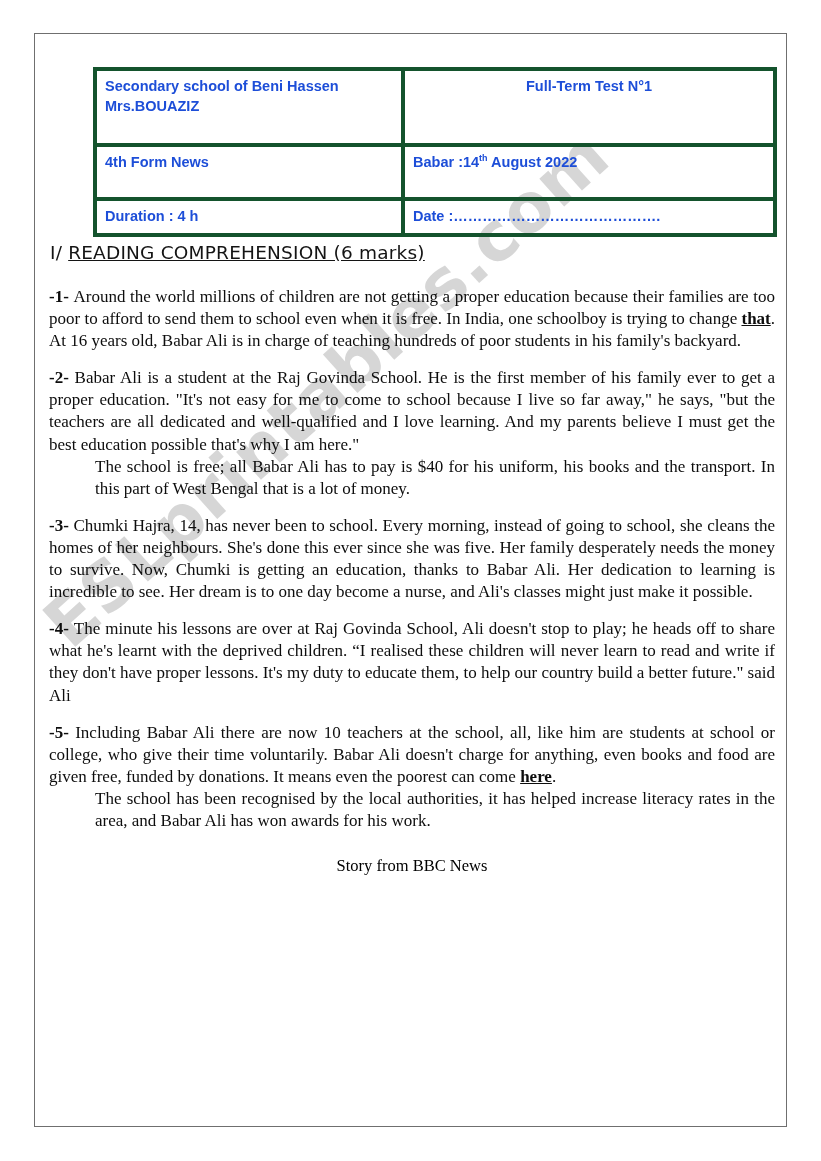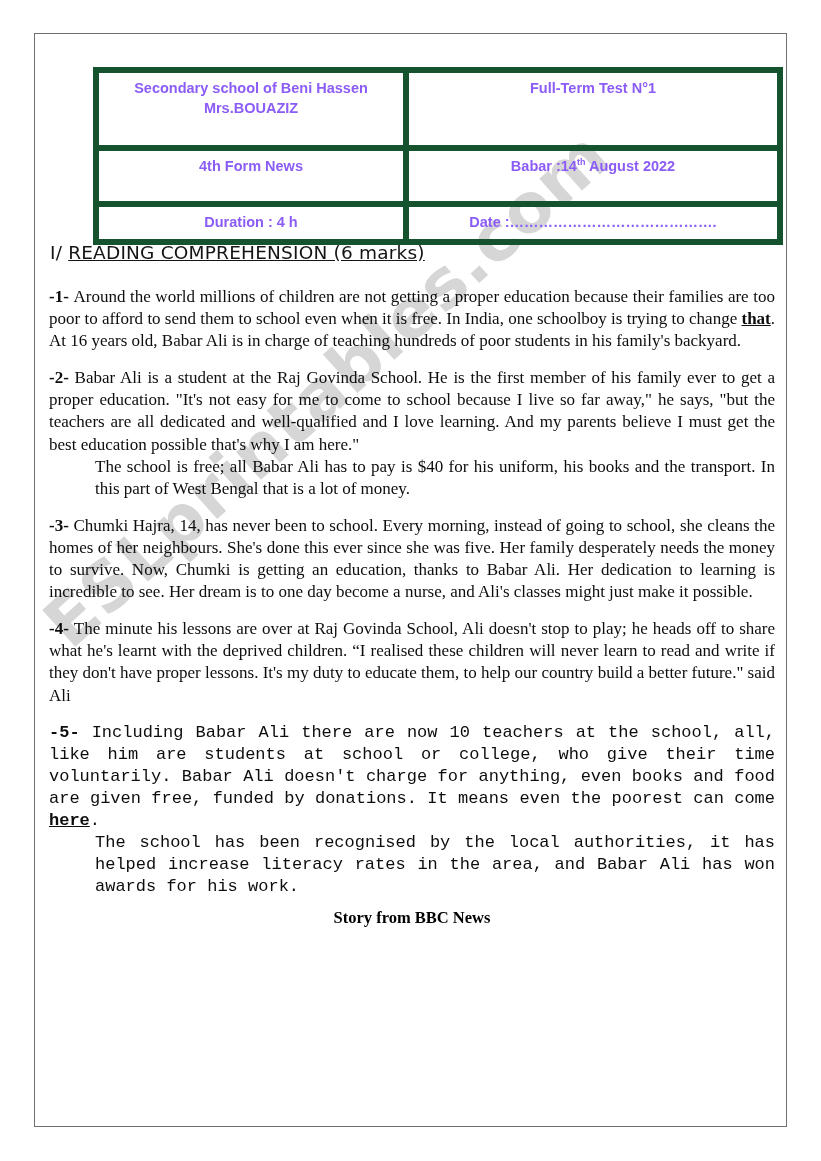--- a/index.html
+++ b/index.html
@@ -67,28 +67,27 @@
   #info-table {
     position: absolute;
     left: 58px;
     top: 33px;
     width: 640px;
     border-collapse: collapse;
     table-layout: fixed;
     font-family: "Liberation Sans", sans-serif;
   }
   #info-table td {
-    border: 6px solid #14532d;
+    border: 4px solid #14532d;
     padding: 6px 8px 4px 8px;
     vertical-align: top;
     font-weight: 700;
     font-size: 14.5px;
     line-height: 1.35;
-    color: #8b5cf6;
-    text-align: center;
+    color: #1d4ed8;
   }
   #info-table td.col-left  { width: 288px; }
   #info-table td.col-right { width: 352px; margin-left: 6px; }
   #info-table tr.row-school td { height: 62px; }
   #info-table tr.row-form   td { height: 40px; }
   #info-table tr.row-duration td { height: 22px; }
 
   .test-title {
     text-align: center;
     font-size: 16.5px;
@@ -121,38 +120,38 @@
     font-size: 17px;
     line-height: 1.30;
     text-align: justify;
     color: #0d0d0d;
   }
   #passage .para {
     margin: 0 0 15px 0;
     text-align: justify;
     text-justify: inter-word;
   }
-  #passage .para:last-of-type { margin-bottom: 0; font-family: Liberation Mono, monospace; }
+  #passage .para:last-of-type { margin-bottom: 0; }
   #passage .pnum { font-weight: 700; }
   #passage .bu { font-weight: 700; text-decoration: underline; }
   #passage .sub-line {
     display: block;
     text-align: justify;
     margin-left: 46px;
   }
 
   
   #attribution {
     position: absolute;
     left: 14px;
-    top: 873px;
+    top: 821px;
     width: 726px;
     text-align: center;
     font-family: "Liberation Serif", serif;
-    font-weight: 700;
+    font-weight: 400;
     font-size: 16.5px;
     line-height: 1.30;
     color: #000000;
   }
   #attribution .line { display: block; }
 </style>
 </head>
 <body>
 
 <div id="page-frame">

